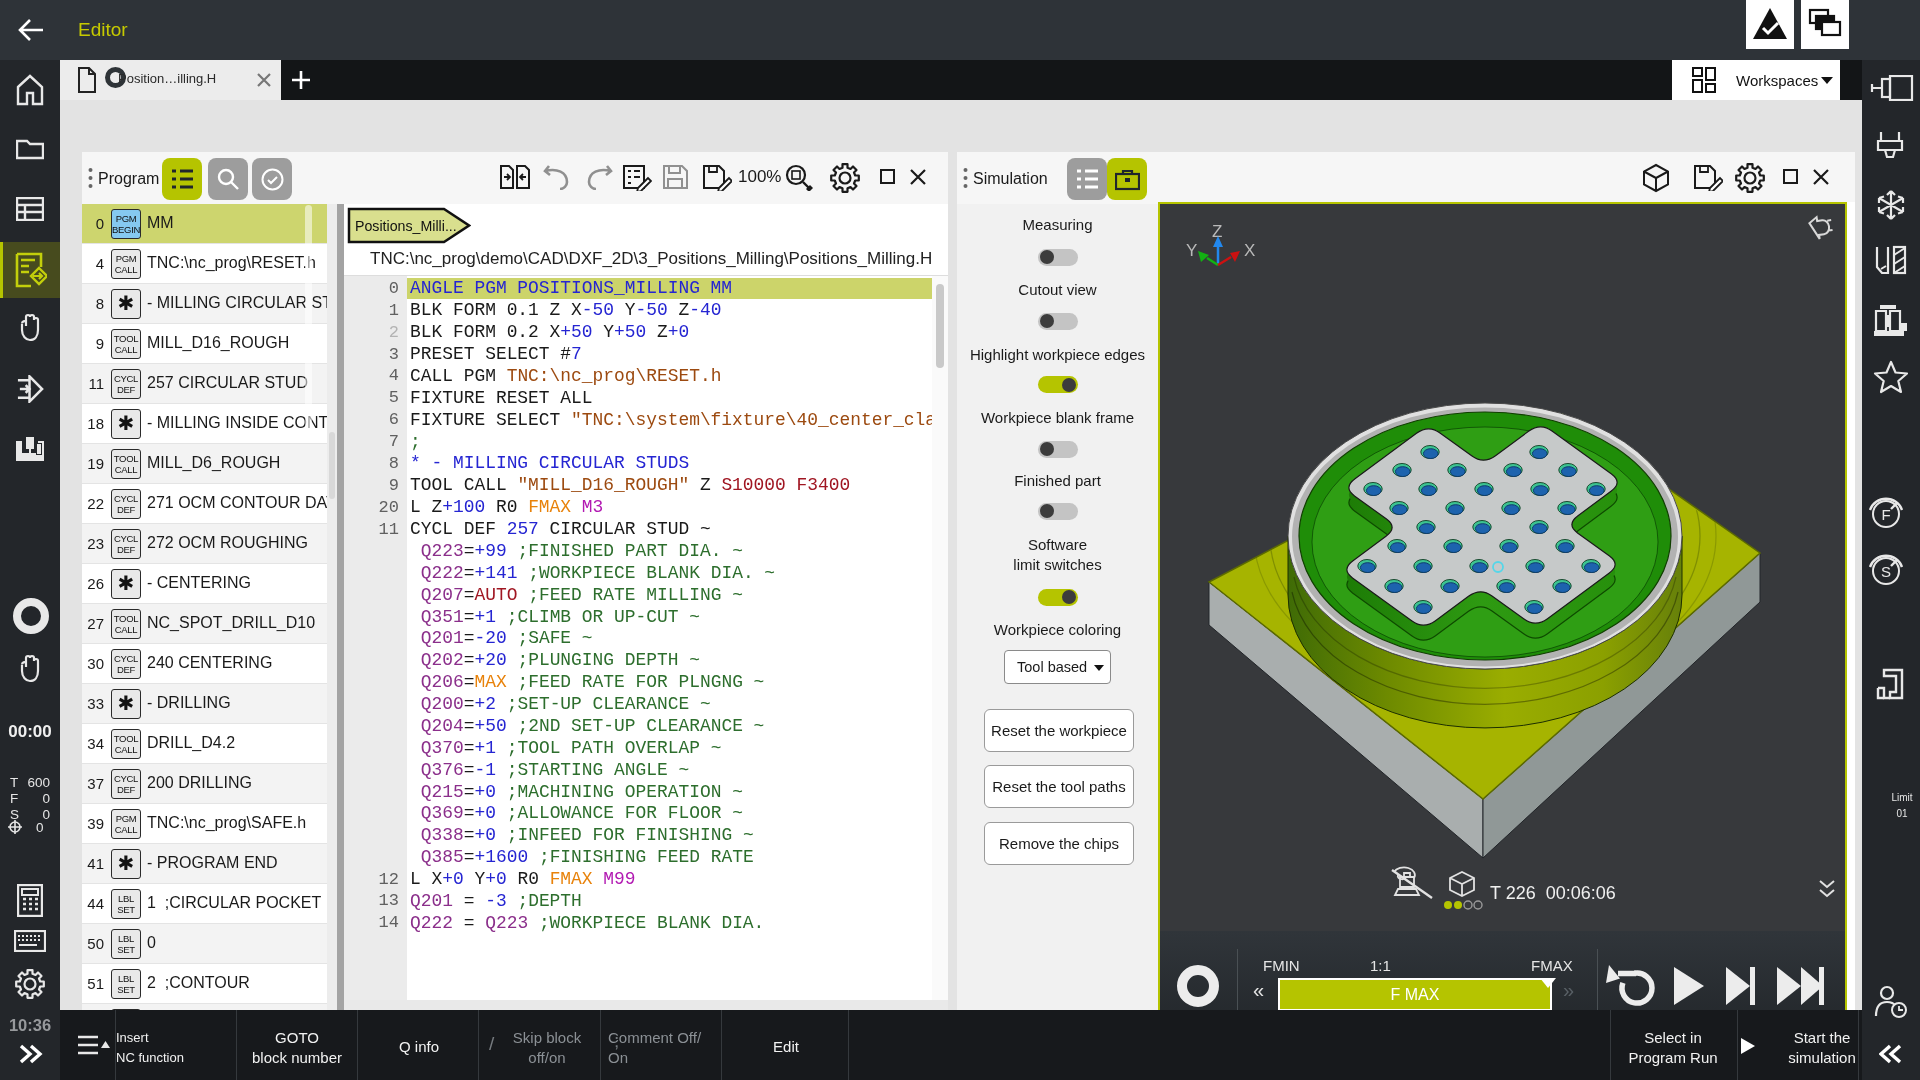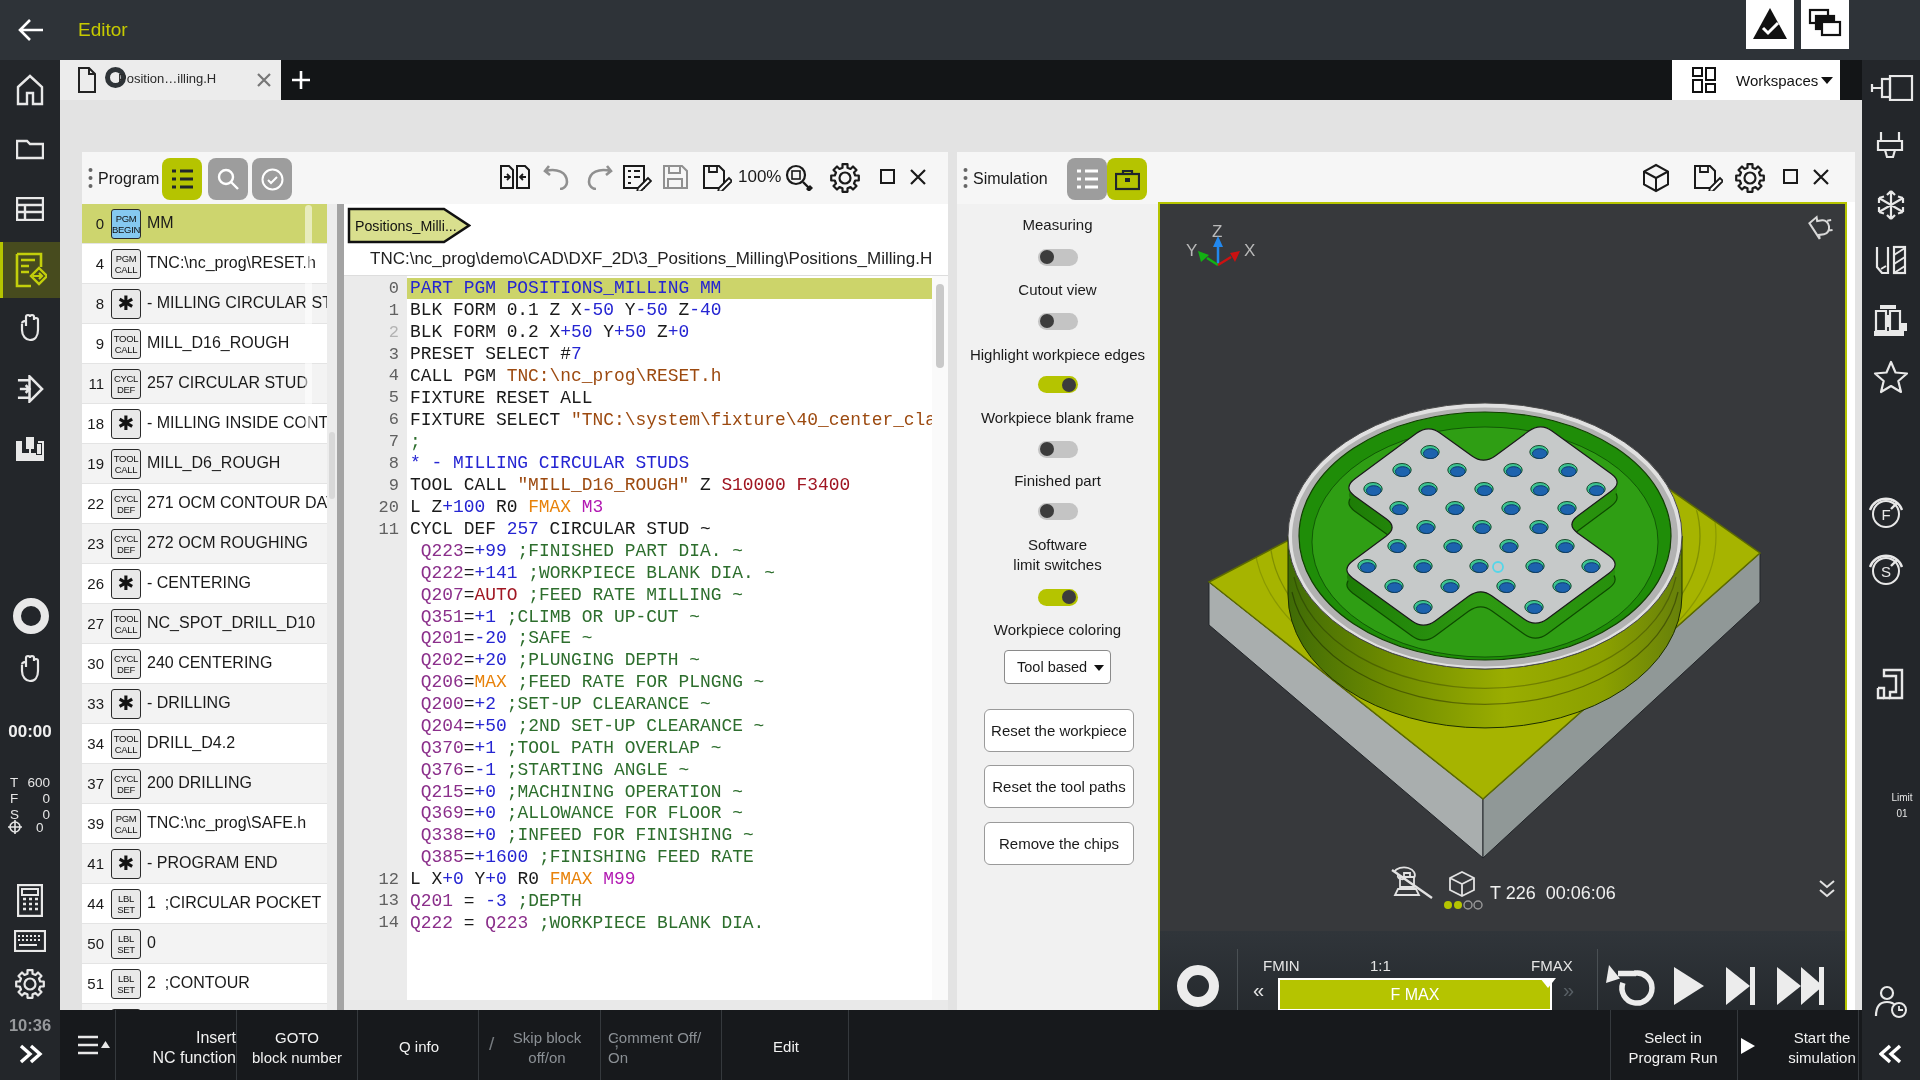--- a/index.html
+++ b/index.html
@@ -461,21 +461,21 @@
 <div class="abs" style="left:223px;top:53px;width:7px;height:228px;background:rgba(255,255,255,0.55);border-radius:4px"></div>
 <div id="editor">
 <div id="crumb"></div>
 <svg class="icn" style="left:3px;top:3px" width="124" height="37" viewBox="0 0 124 37" fill="none">
         <path d="M2 2 H97 L122 18.5 L97 35 H2 Z" fill="#d9df8e" stroke="#111" stroke-width="2.5"></path>
 <text x="8" y="24" font-size="14.2" fill="#111" font-family="Liberation Sans">Positions_Milli...</text>
       </svg>
 <div id="pathrow">TNC:\nc_prog\demo\CAD\DXF_2D\3_Positions_Milling\Positions_Milling.H</div>
 <div id="gutter"></div>
 <div id="code">
-<div class="cl hlc"><span class="ln">0</span><span class="ct"><span class="b">PART PGM POSITIONS_MILLING MM</span></span></div>
+<div class="cl hlc"><span class="ln">0</span><span class="ct"><span class="b">ANGLE PGM POSITIONS_MILLING MM</span></span></div>
 <div class="cl"><span class="ln">1</span><span class="ct">BLK FORM 0.1 Z X<span class="b">-50</span> Y<span class="b">-50</span> Z<span class="b">-40</span></span></div>
 <div class="cl"><span class="ln gray">2</span><span class="ct">BLK FORM 0.2 X<span class="b">+50</span> Y<span class="b">+50</span> Z<span class="b">+0</span></span></div>
 <div class="cl"><span class="ln">3</span><span class="ct">PRESET SELECT #<span class="b">7</span></span></div>
 <div class="cl"><span class="ln">4</span><span class="ct">CALL PGM <span class="br">TNC:\nc_prog\RESET.h</span></span></div>
 <div class="cl"><span class="ln">5</span><span class="ct">FIXTURE RESET ALL</span></div>
 <div class="cl"><span class="ln">6</span><span class="ct">FIXTURE SELECT <span class="br">"TNC:\system\fixture\40_center_clamp_kit\K</span></span></div>
 <div class="cl"><span class="ln">7</span><span class="ct"><span class="g">;</span></span></div>
 <div class="cl"><span class="ln">8</span><span class="ct"><span class="b">* - MILLING CIRCULAR STUDS</span></span></div>
 <div class="cl"><span class="ln">9</span><span class="ct">TOOL CALL <span class="br">"MILL_D16_ROUGH"</span> Z <span class="dr">S10000 F3400</span></span></div>
 <div class="cl"><span class="ln">20</span><span class="ct">L Z<span class="b">+100</span> R0 <span class="o">FMAX</span> <span class="m">M3</span></span></div>
@@ -739,21 +739,21 @@
 <div class="abs" style="left:115px;top:1010px;width:1px;height:70px;background:#35393d"></div>
 <div class="abs" style="left:236px;top:1010px;width:1px;height:70px;background:#35393d"></div>
 <div class="abs" style="left:357px;top:1010px;width:1px;height:70px;background:#35393d"></div>
 <div class="abs" style="left:478px;top:1010px;width:1px;height:70px;background:#35393d"></div>
 <div class="abs" style="left:600px;top:1010px;width:1px;height:70px;background:#35393d"></div>
 <div class="abs" style="left:721px;top:1010px;width:1px;height:70px;background:#35393d"></div>
 <div class="abs" style="left:848px;top:1010px;width:1px;height:70px;background:#35393d"></div>
 <div class="abs" style="left:1610px;top:1010px;width:1px;height:70px;background:#35393d"></div>
 <div class="abs" style="left:1737px;top:1010px;width:1px;height:70px;background:#35393d"></div>
 <div class="abs" style="left:1858px;top:1010px;width:1px;height:70px;background:#35393d"></div>
-<div class="abs" style="left:116px;top:1028px;width:120px;text-align:right;font-size:16px;line-height:20px;color:#f2f2f2">Insert<br>NC function</div>
+<div class="abs" style="left:116px;top:1028px;width:120px;text-align:left;font-size:13px;line-height:20px;color:#f2f2f2">Insert<br>NC function</div>
 <div class="abs" style="left:237px;top:1028px;width:120px;text-align:center;font-size:15px;line-height:20px;color:#f2f2f2">GOTO<br>block number</div>
 <div class="abs" style="left:359px;top:1038px;width:120px;text-align:center;font-size:15px;color:#f2f2f2">Q info</div>
 <div class="abs" style="left:489px;top:1033px;font-size:19px;color:#777c80">/</div>
 <div class="abs" style="left:487px;top:1028px;width:120px;text-align:center;font-size:15px;line-height:20px;color:#8b9095">Skip block<br>off/on</div>
 <div class="abs" style="left:614px;top:1030px;font-size:19px;color:#777c80">;</div>
 <div class="abs" style="left:608px;top:1028px;width:120px;text-align:left;font-size:15px;line-height:20px;color:#8b9095">Comment Off/<br>On</div>
 <div class="abs" style="left:726px;top:1038px;width:120px;text-align:center;font-size:15px;color:#f2f2f2">Edit</div>
 <div class="abs" style="left:1613px;top:1028px;width:120px;text-align:center;font-size:15px;line-height:20px;color:#f2f2f2">Select in<br>Program Run</div>
 <svg class="icn" style="left:1738px;top:1036px" width="20" height="20" viewBox="0 0 20 20" fill="none">
     <path d="M3 2 L17 10 L3 18 Z" fill="#fff"></path>

